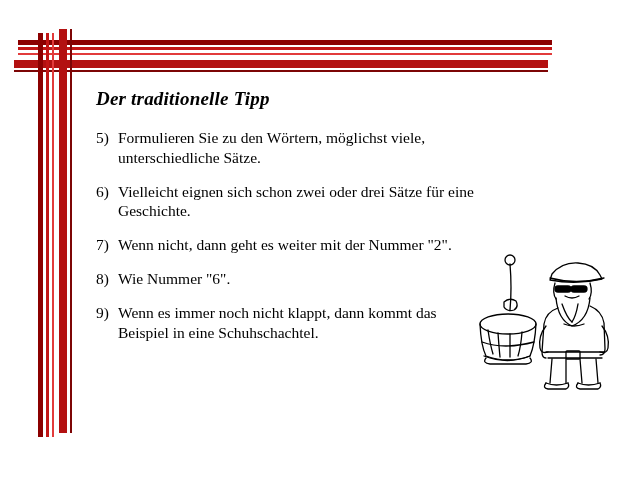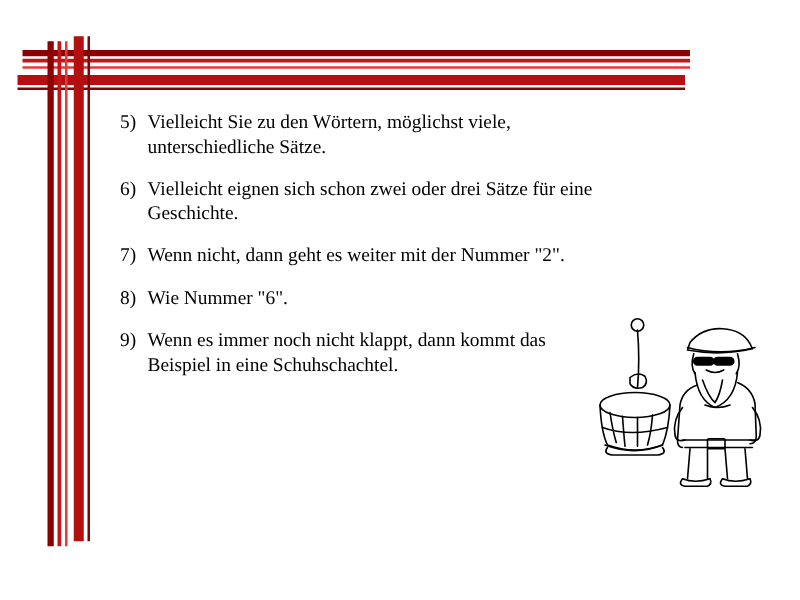--- a/index.html
+++ b/index.html
@@ -106,24 +106,25 @@
     <div class="h-bar h5"></div>
 
     <div class="v-bar v1"></div>
     <div class="v-bar v2"></div>
     <div class="v-bar v3"></div>
     <div class="v-bar v4"></div>
     <div class="v-bar v5"></div>
   </div>
 
   <div class="content">
+    <h1 class="title">Der traditionelle Tipp</h1>
 
     <div class="item">
       <span class="item-num">5)</span>
-      <span class="item-text">Vielleicht Sie zu den Wörtern, möglichst viele, unterschiedliche Sätze.</span>
+      <span class="item-text">Formulieren Sie zu den Wörtern, möglichst viele, unterschiedliche Sätze.</span>
     </div>
     <div class="item">
       <span class="item-num">6)</span>
       <span class="item-text">Vielleicht eignen sich schon zwei oder drei Sätze für eine Geschichte.</span>
     </div>
     <div class="item">
       <span class="item-num">7)</span>
       <span class="item-text">Wenn nicht, dann geht es weiter mit der Nummer "2".</span>
     </div>
     <div class="item">

